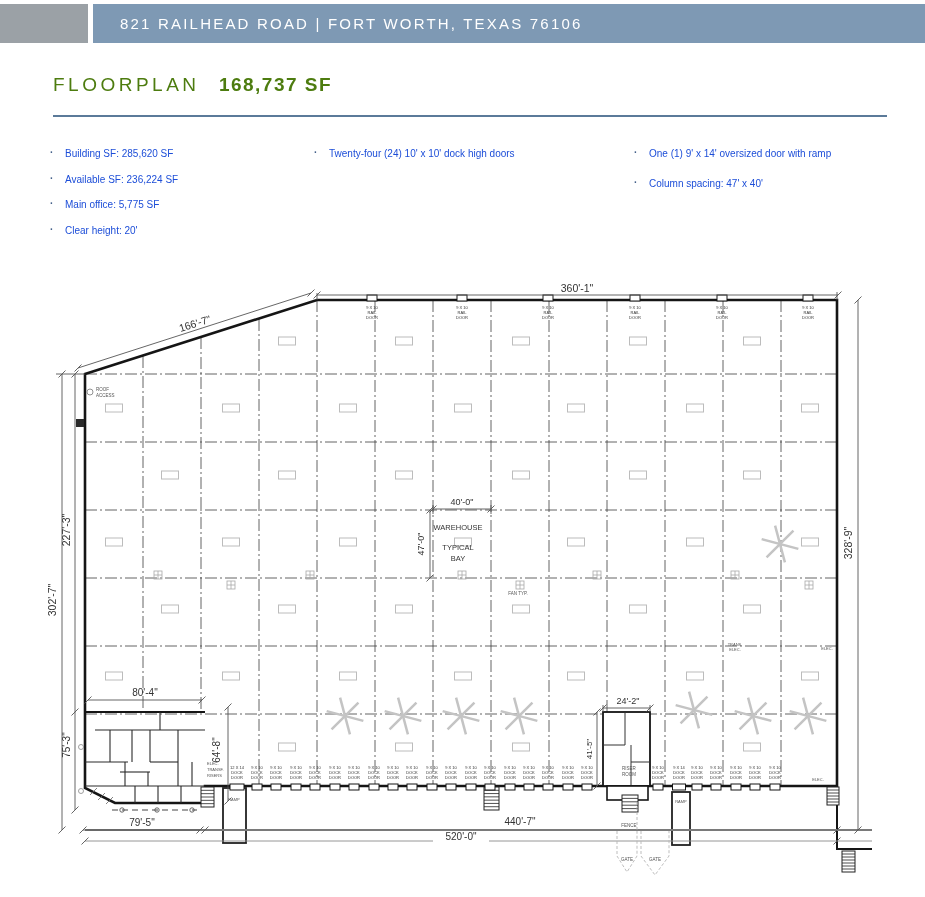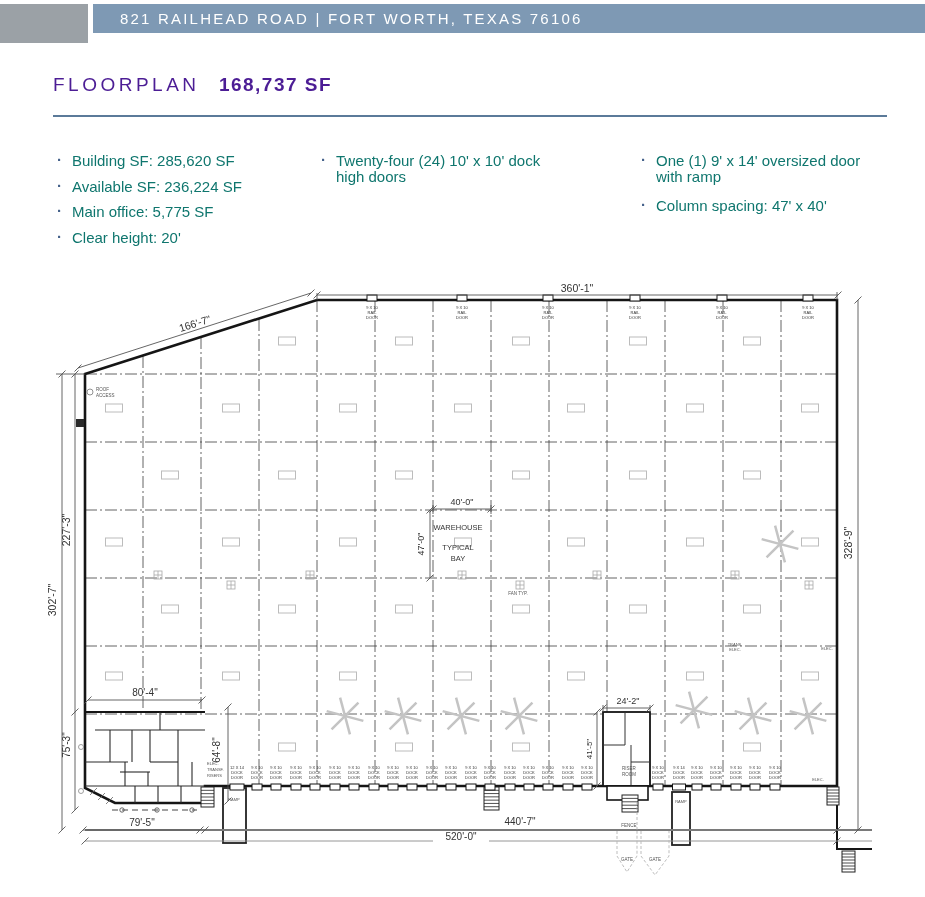--- a/index.html
+++ b/index.html
@@ -1,24 +1,24 @@
 <!DOCTYPE html>
 <html><head>
 <meta charset="utf-8">
 <style>
   html,body{margin:0;padding:0;background:#fff;}
   body{width:925px;height:897px;position:relative;font-family:"Liberation Sans",sans-serif;overflow:hidden;}
   .hdr-gray{position:absolute;left:0;top:4px;width:88px;height:39px;background:#9ba1a6;}
-  .hdr-bar{position:absolute;left:93px;top:4px;right:0;height:29px;background:#7e99b4;display:flex;align-items:center;}
+  .hdr-bar{position:absolute;left:93px;top:4px;right:0;height:39px;background:#7e99b4;display:flex;align-items:center;}
   .hdr-bar span{color:#ffffff;font-size:15px;letter-spacing:2.2px;font-weight:500;padding-left:27px;white-space:nowrap;}
-  .title{position:absolute;left:53px;top:74px;color:#4c1d95;font-size:19px;white-space:nowrap;}
+  .title{position:absolute;left:53px;top:74px;color:#4d7c0f;font-size:19px;white-space:nowrap;}
   .title .t1{letter-spacing:3.5px;font-weight:400;}
   .title .t2{letter-spacing:1.5px;font-weight:700;margin-left:14px;}
   .rule{position:absolute;left:53px;top:115px;width:834px;height:2px;background:#5b7a99;}
-  ul.blist{position:absolute;margin:7px;padding:0;list-style:none;color:#0f766e;font-size:15px;font-weight:500;line-height:15.5px;}
+  ul.blist{position:absolute;margin:0;padding:0;list-style:none;color:#1d4ed8;font-size:10px;font-weight:500;line-height:15.5px;}
   ul.blist li{position:relative;padding-left:15px;margin-bottom:10px;}
   ul.blist li::before{content:"·";position:absolute;left:0;top:-1px;font-weight:700;color:#44618a;}
   #col1{left:50px;top:146px;width:270px;}
   #col2{left:314px;top:146px;width:250px;}
   #col2 li,#col3 li{margin-bottom:14px;}
   #col3{left:634px;top:146px;width:245px;}
   svg text{font-family:"Liberation Sans",sans-serif;fill:#333;}
   svg .tiny{fill:#555;}
 </style>
 </head>

